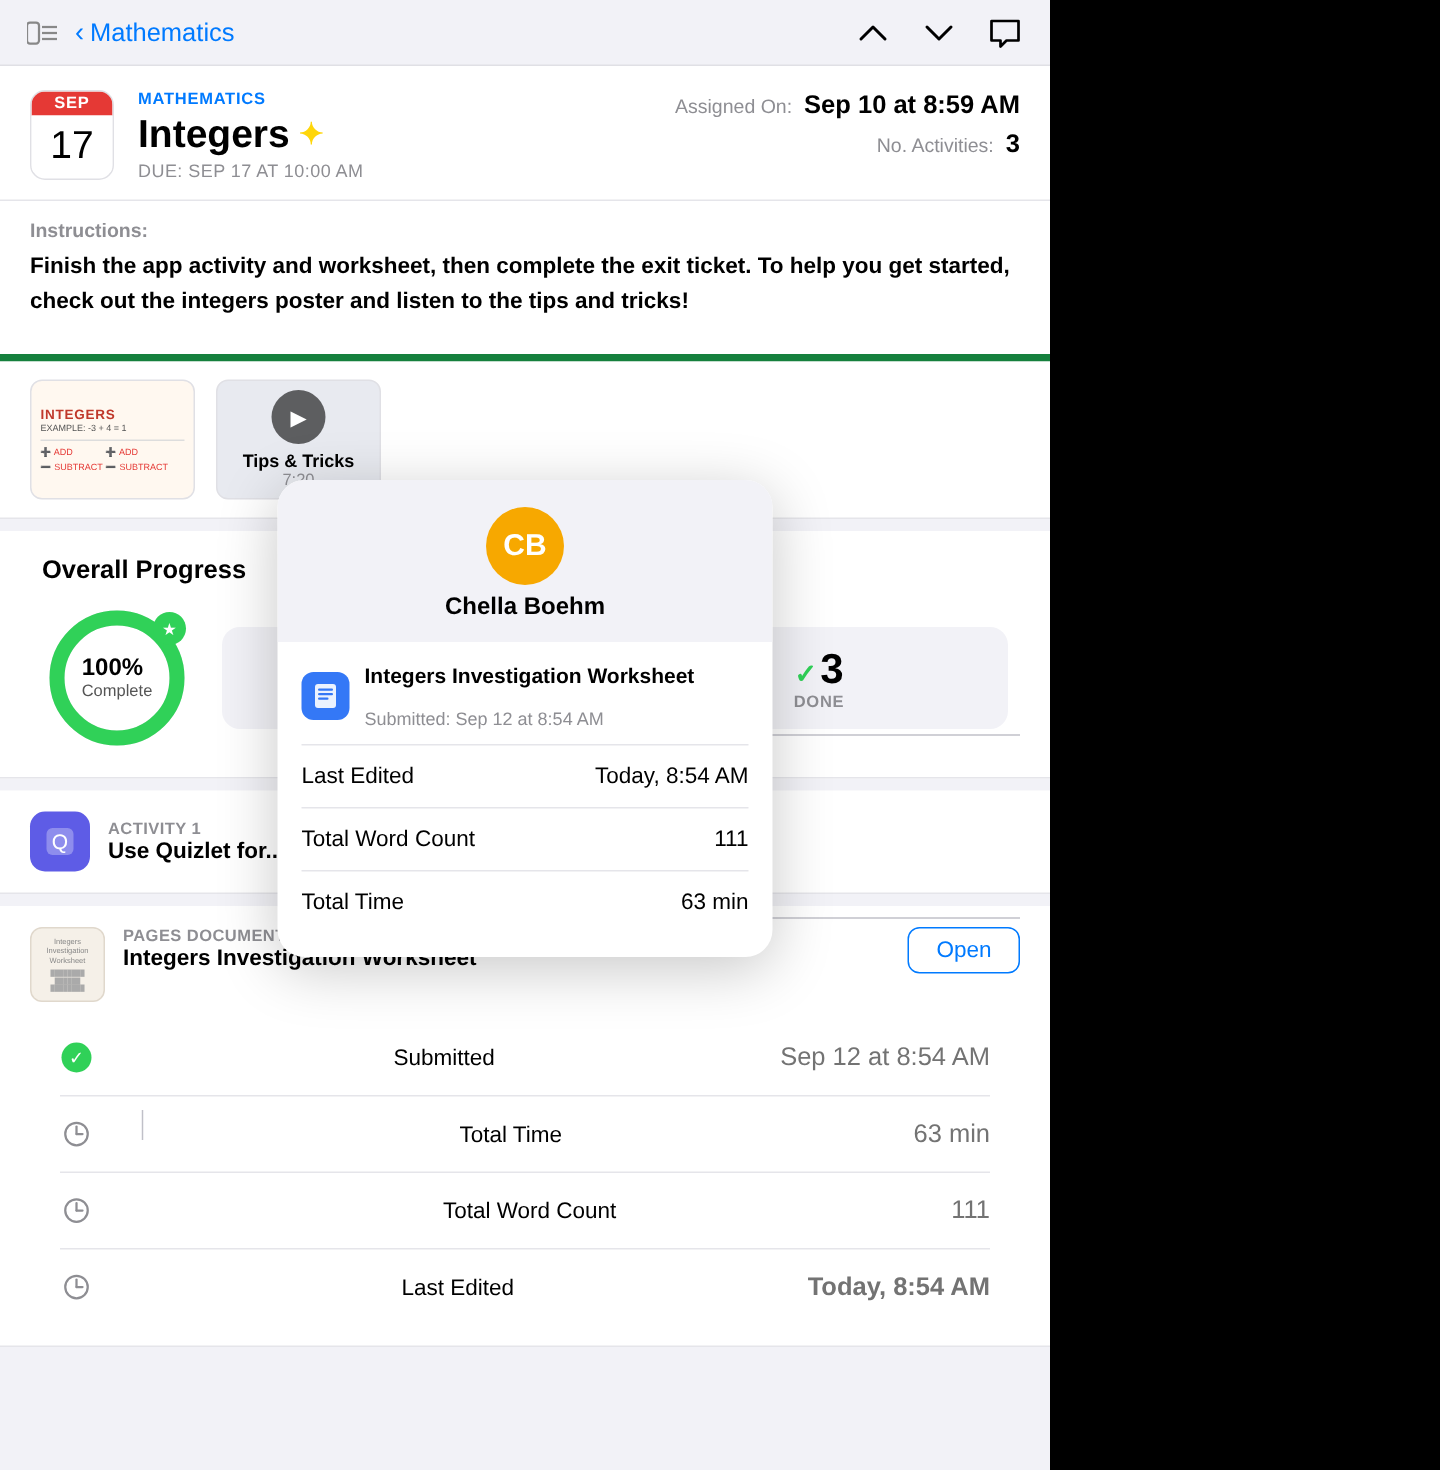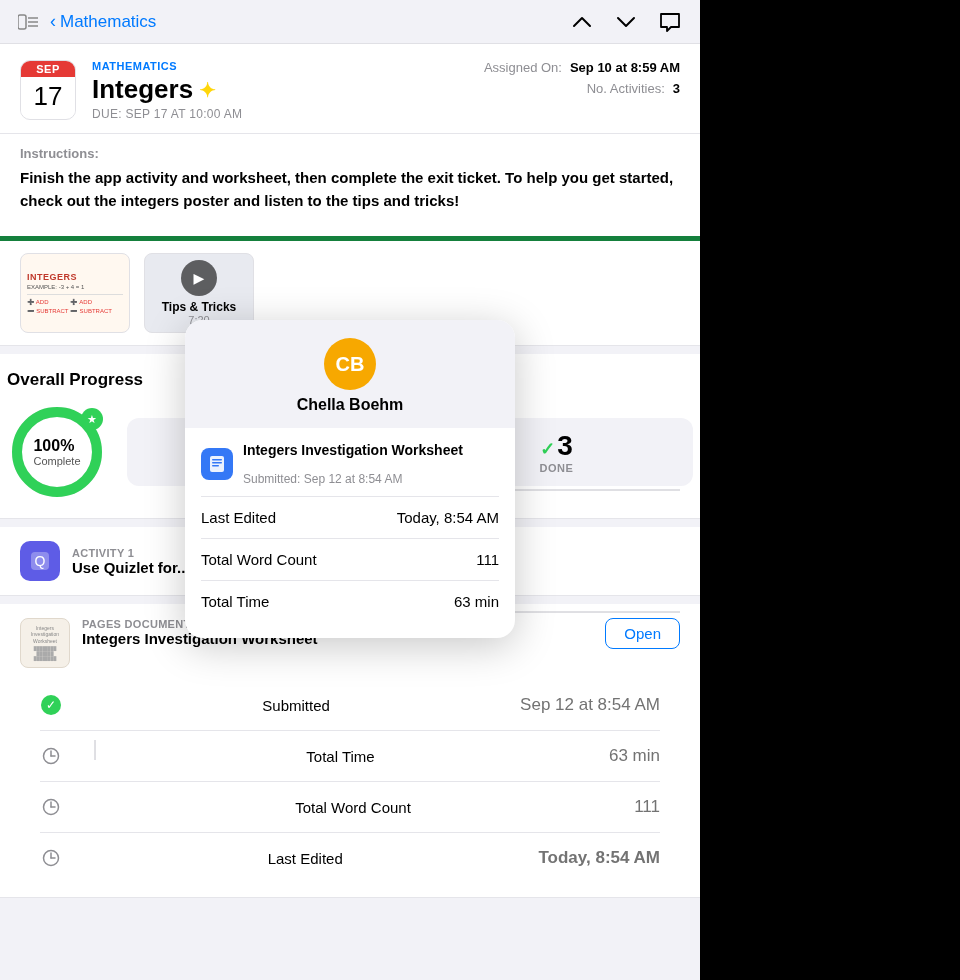--- a/index.html
+++ b/index.html
@@ -121,21 +121,21 @@
       display: flex;
       align-items: center;
       gap: 8px;
       justify-content: flex-end;
     }
     .meta-label {
       font-size: 13px;
       color: #8e8e93;
     }
     .meta-value {
-      font-size: 13px;
+      font-size: 17px;
       font-weight: 600;
       color: #000;
     }
 
     
     .instructions-section {
       background: #fff;
       padding: 12px 20px 24px 20px;
       border-bottom: 5px solid #15803d;
       font-weight: bold;
@@ -230,21 +230,21 @@
     }
     .video-duration {
       font-size: 11px;
       color: #8e8e93;
     }
 
     
     .progress-section {
       background: #fff;
       margin-top: 8px;
-      padding: 16px 7px;
+      padding: 16px 28px;
       border-bottom: 1px solid #e5e5ea;
     }
     .progress-title {
       font-size: 17px;
       font-weight: 700;
       color: #000;
       margin-bottom: 12px;
     }
     .progress-content {
       display: flex;

